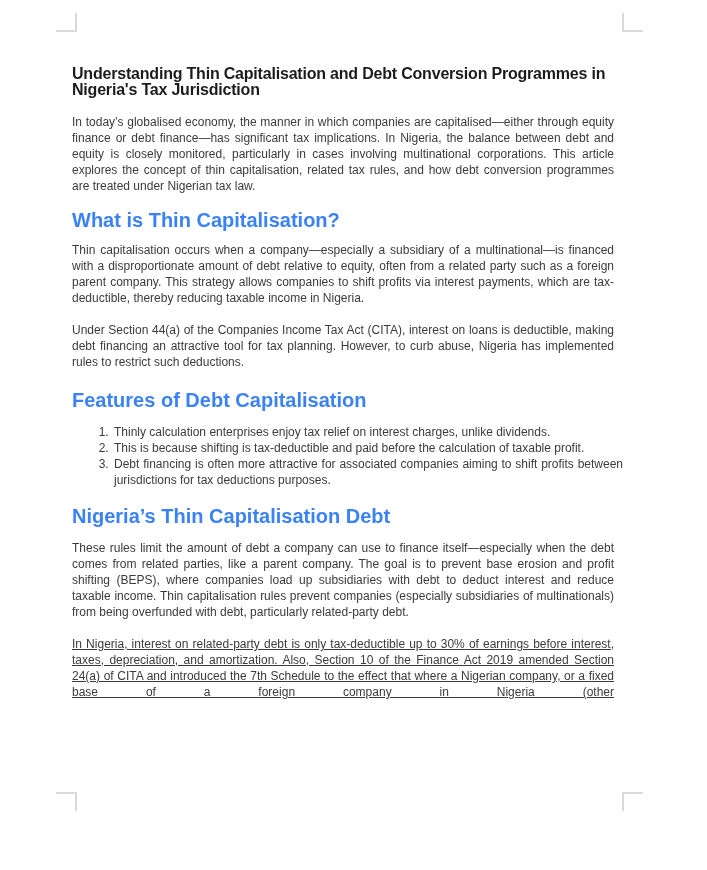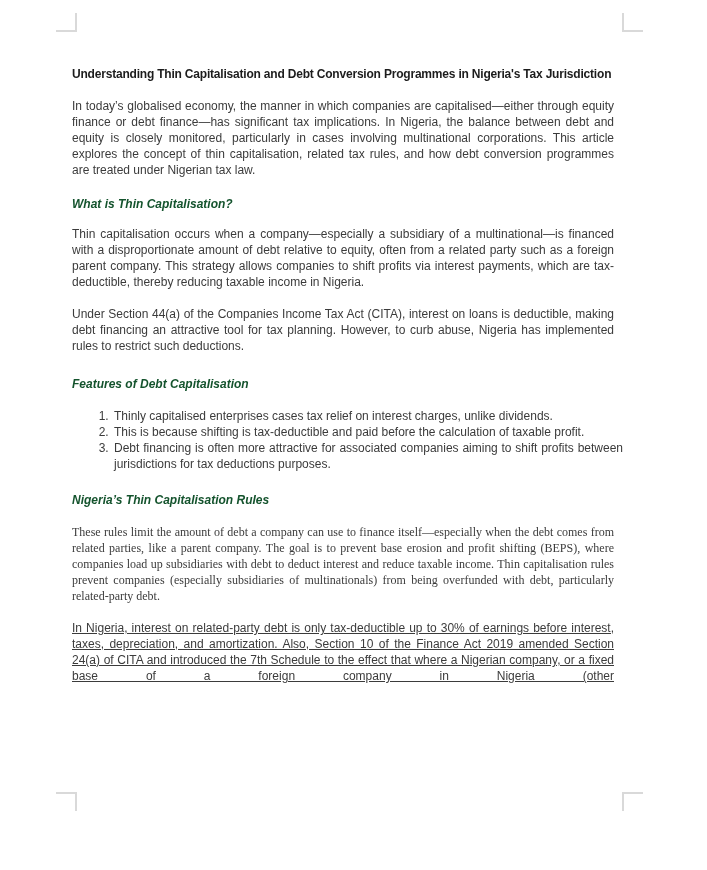--- a/index.html
+++ b/index.html
@@ -20,46 +20,45 @@
     left: 72px;
     top: 0;
     width: 551px;
     color: #3b3b3b;
     font-size: 12px;
     line-height: 16px;
   }
   .doc-title {
     margin: 66px 0 0 0;
     font-weight: bold;
-    font-size: 12px;
+    font-size: 16px;
     line-height: 16px;
     letter-spacing: -0.2px;
     color: #1c1c1c;
   }
   .para {
     margin: 16px 9px 0 0;
     text-align: justify;
   }
   .para.continues {
     text-align-last: justify;
     text-decoration: underline;
   }
   .heading {
     font-weight: bold;
-    font-size: 12px;
+    font-size: 20px;
     line-height: 20px;
-    color: #14532d;
+    color: #3b82f6;
     margin: 0;
-    font-style: italic;
   }
   .heading.h-what     { margin-top: 16px; }
   .heading.h-features { margin-top: 20px; }
   .heading.h-rules    { margin-top: 18px; }
   .para.p-after-heading { margin-top: 12px; }
-  .para.p-rules1        { margin-top: 14px; font-family: Liberation Serif, serif; }
+  .para.p-rules1        { margin-top: 14px; }
   ol.feature-list {
     margin: 14px 0 0 0;
     padding: 0 0 0 40px;
     list-style: decimal;
   }
   ol.feature-list li {
     text-align: justify;
     line-height: 16px;
     padding-left: 2px;
   }
@@ -92,25 +91,25 @@
 
     <h2 class="heading h-what">What is Thin Capitalisation?</h2>
 
     <p class="para p-after-heading">Thin capitalisation occurs when a company—especially a subsidiary of a multinational—is financed with a disproportionate amount of debt relative to equity, often from a related party such as a foreign parent company. This strategy allows companies to shift profits via interest payments, which are tax-deductible, thereby reducing taxable income in Nigeria.</p>
 
     <p class="para">Under Section 44(a) of the Companies Income Tax Act (CITA), interest on loans is deductible, making debt financing an attractive tool for tax planning. However, to curb abuse, Nigeria has implemented rules to restrict such deductions.</p>
 
     <h2 class="heading h-features">Features of Debt Capitalisation</h2>
 
     <ol class="feature-list">
-      <li>Thinly capitalised enterprises cases tax relief on interest charges, unlike dividends.</li>
+      <li>Thinly calculation enterprises enjoy tax relief on interest charges, unlike dividends.</li>
       <li>This is because shifting is tax-deductible and paid before the calculation of taxable profit.</li>
       <li>Debt financing is often more attractive for associated companies aiming to shift profits between jurisdictions for tax deductions purposes.</li>
     </ol>
 
-    <h2 class="heading h-rules">Nigeria’s Thin Capitalisation Rules</h2>
+    <h2 class="heading h-rules">Nigeria’s Thin Capitalisation Debt</h2>
 
     <p class="para p-rules1">These rules limit the amount of debt a company can use to finance itself—especially when the debt comes from related parties, like a parent company. The goal is to prevent base erosion and profit shifting (BEPS), where companies load up subsidiaries with debt to deduct interest and reduce taxable income. Thin capitalisation rules prevent companies (especially subsidiaries of multinationals) from being overfunded with debt, particularly related-party debt.</p>
 
     <p class="para continues">In Nigeria, interest on related-party debt is only tax-deductible up to 30% of earnings before interest, taxes, depreciation, and amortization. Also, Section 10 of the Finance Act 2019 amended Section 24(a) of CITA and introduced the 7th Schedule to the effect that where a Nigerian company, or a fixed base of a foreign company in Nigeria (other</p>
 
   </div>
 </div>
 
 </body></html>

